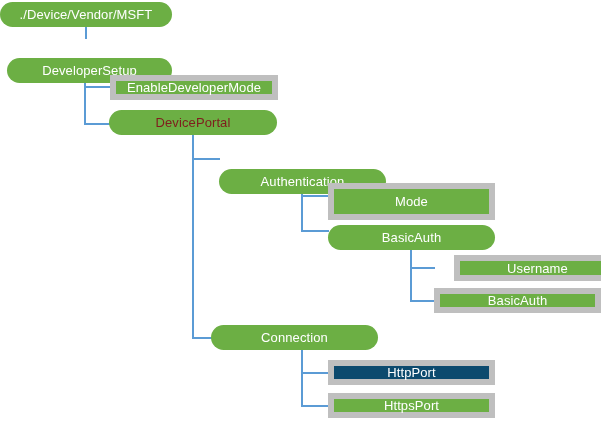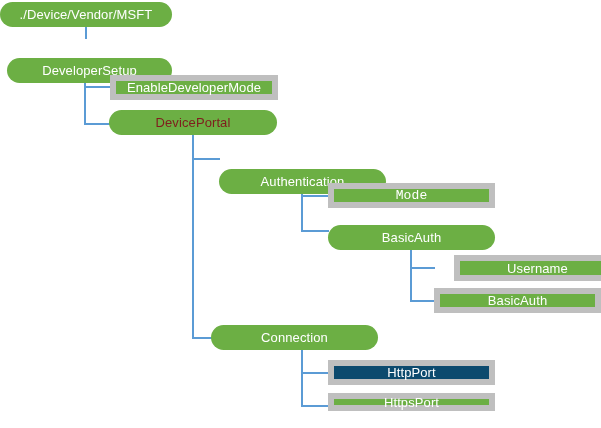--- a/index.html
+++ b/index.html
@@ -75,35 +75,35 @@
       </div>
       <div class="node rect" style="left: 110px; top: 75px; width: 168px; height: 25px; background: rgb(108, 175, 68); color: rgb(255, 255, 255); border-color: rgb(191, 191, 191);">
         <span>EnableDeveloperMode</span>
       </div>
       <div class="node pill" style="left: 109px; top: 110px; width: 168px; height: 25px; background: rgb(108, 175, 68); color: #7f1d1d; border-radius: 12.5px;">
         <span>DevicePortal</span>
       </div>
       <div class="node pill" style="left: 219px; top: 146px; width: 167px; height: 25px; background: rgb(108, 175, 68); color: rgb(255, 255, 255); border-radius: 12.5px; margin-top: 23px;">
         <span>Authentication</span>
       </div>
-      <div class="node rect" style="left: 328px; top: 183px; width: 167px; height: 25px; background: rgb(108, 175, 68); color: rgb(255, 255, 255); border-color: rgb(191, 191, 191); font-family: Liberation Mono, monospace;">
+      <div class="node rect" style="left: 328px; top: 183px; width: 167px; height: 37px; background: rgb(108, 175, 68); color: rgb(255, 255, 255); border-color: rgb(191, 191, 191);">
         <span>Mode</span>
       </div>
       <div class="node pill" style="left: 328px; top: 218px; width: 167px; height: 25px; background: rgb(108, 175, 68); color: rgb(255, 255, 255); border-radius: 12.5px; margin-top: 7px;">
         <span>BasicAuth</span>
       </div>
       <div class="node rect" style="left: 454px; top: 255px; width: 167px; height: 26px; background: rgb(108, 175, 68); color: rgb(255, 255, 255); border-color: rgb(191, 191, 191);">
         <span>Username</span>
       </div>
       <div class="node rect" style="left: 434px; top: 288px; width: 167px; height: 25px; background: rgb(108, 175, 68); color: rgb(255, 255, 255); border-color: rgb(191, 191, 191);">
         <span>BasicAuth</span>
       </div>
       <div class="node pill" style="left: 211px; top: 325px; width: 167px; height: 25px; background: rgb(108, 175, 68); color: rgb(255, 255, 255); border-radius: 12.5px;">
         <span>Connection</span>
       </div>
       <div class="node rect" style="left: 328px; top: 360px; width: 167px; height: 25px; background: #0c4a6e; color: rgb(255, 255, 255); border-color: rgb(191, 191, 191);">
         <span>HttpPort</span>
       </div>
-      <div class="node rect" style="left: 328px; top: 393px; width: 167px; height: 18px; background: rgb(108, 175, 68); color: rgb(255, 255, 255); border-color: rgb(191, 191, 191);">
+      <div class="node rect" style="left: 328px; top: 393px; width: 167px; height: 25px; background: rgb(108, 175, 68); color: rgb(255, 255, 255); border-color: rgb(191, 191, 191);">
         <span>HttpsPort</span>
       </div>
     </div>
 </div>
 
 </body></html>

